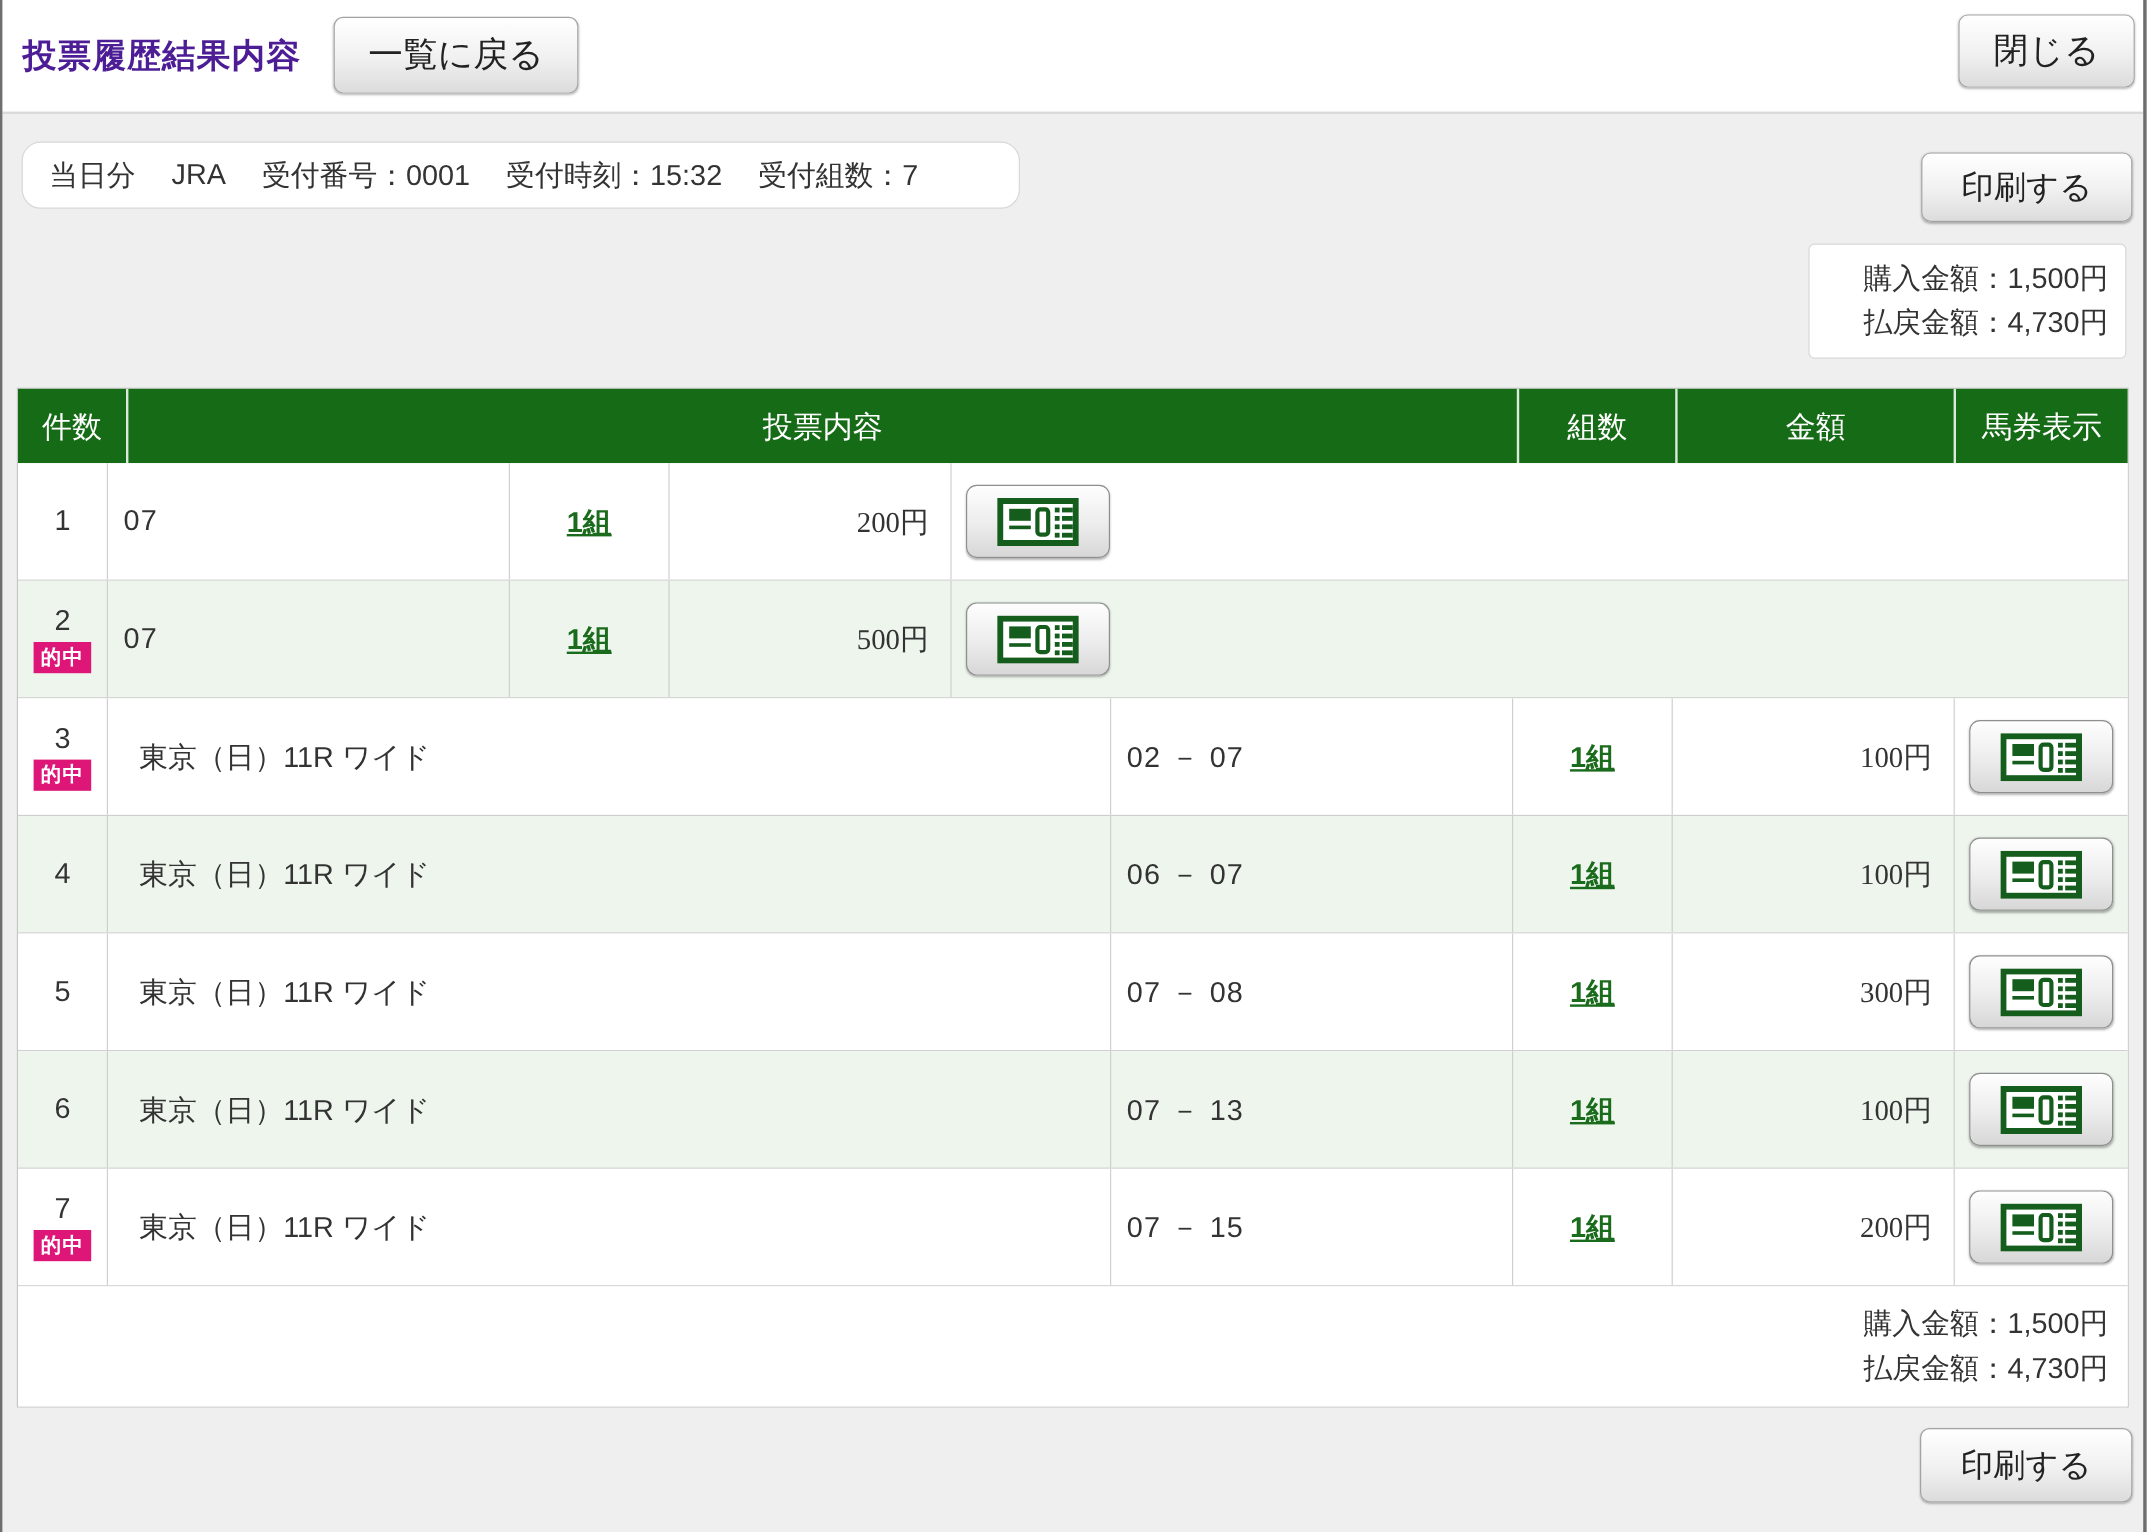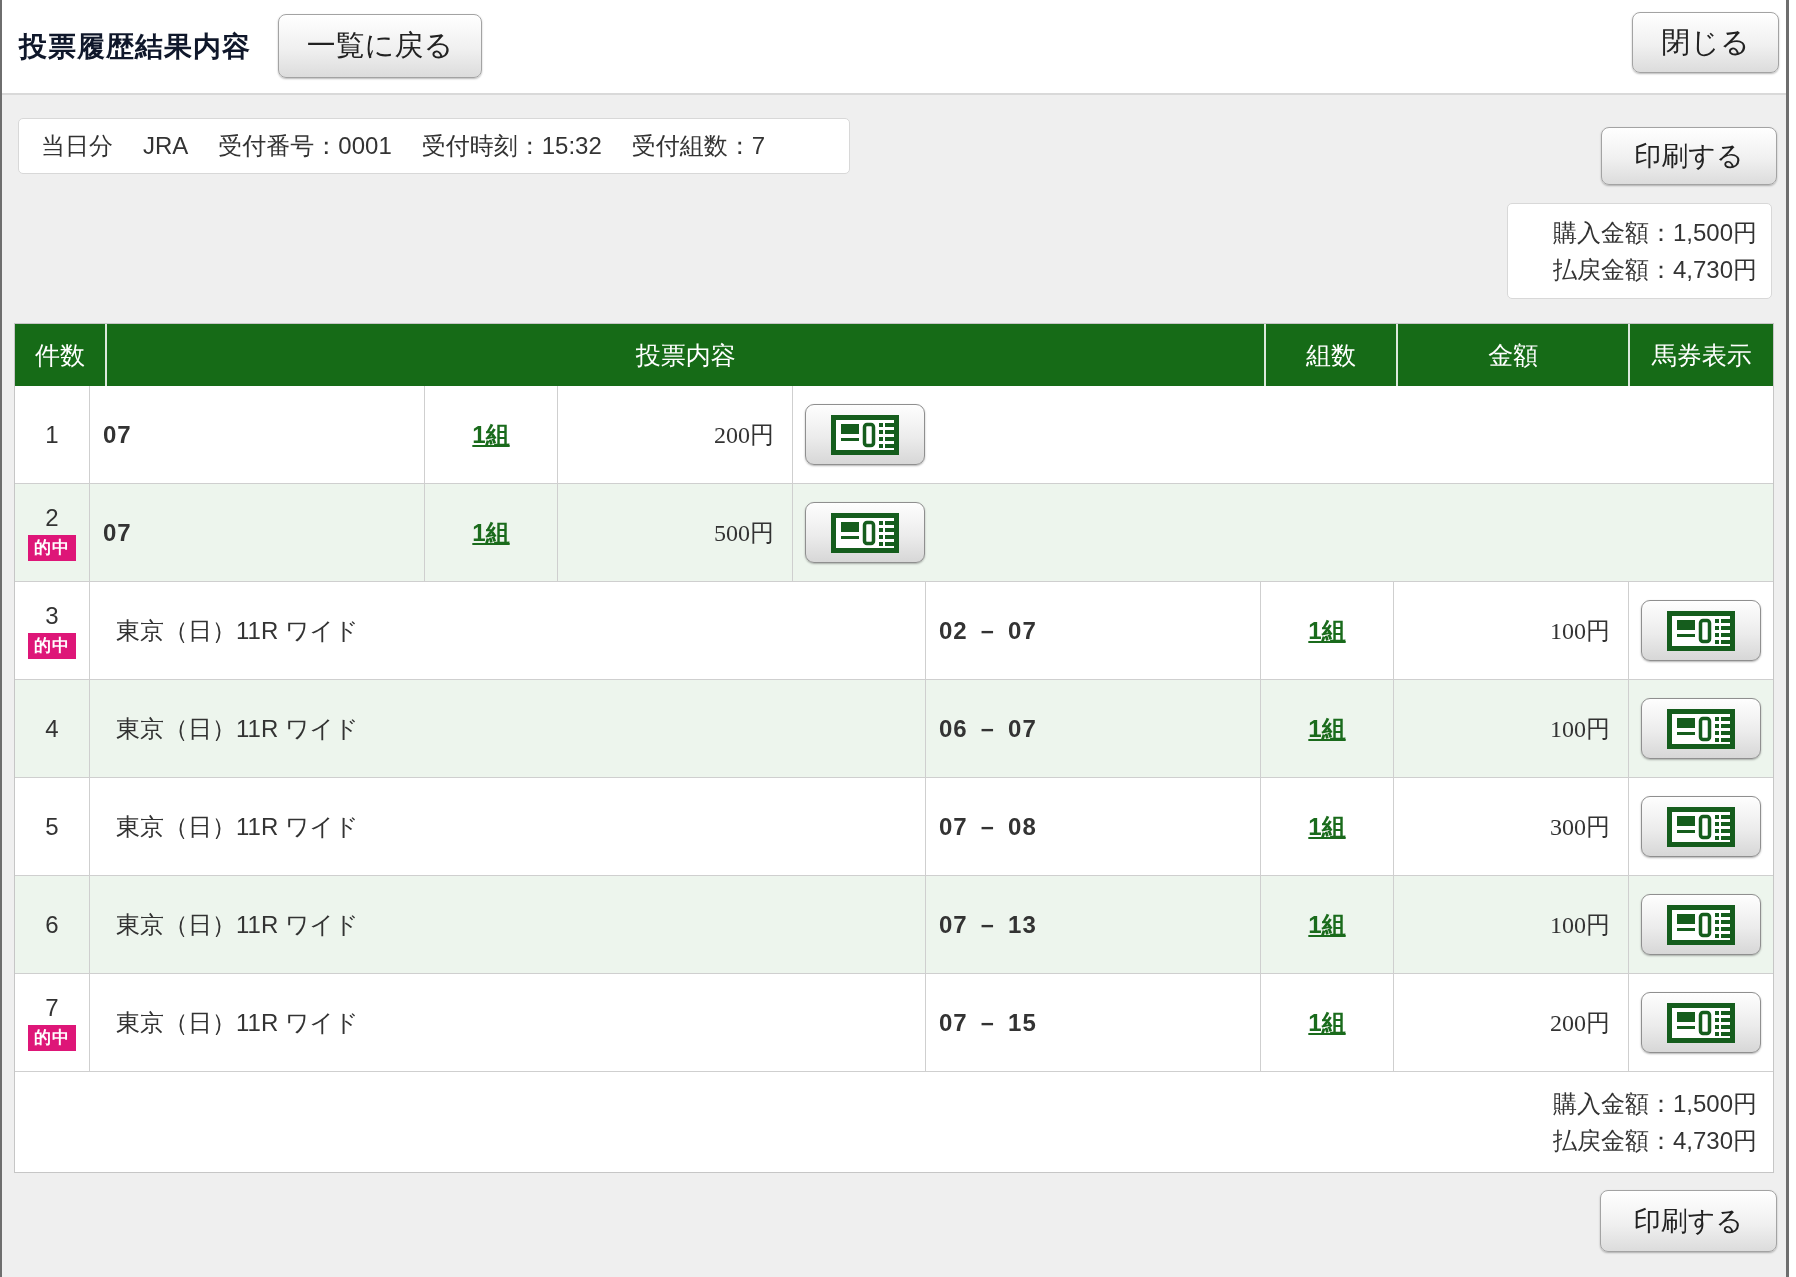--- a/index.html
+++ b/index.html
@@ -3,34 +3,34 @@
 <meta charset="utf-8">
 <style>
   html,body{margin:0;padding:0;}
   body{font-family:"Liberation Sans","DejaVu Sans",sans-serif;background:#fff;}
   .frame{position:relative;width:1796px;height:1277px;background:#fff;overflow:hidden;}
   .edge-left{position:absolute;left:0;top:0;width:2px;height:1277px;background:#6e6e6e;}
   .edge-right{position:absolute;left:1786px;top:0;width:3px;height:1277px;background:#6e6e6e;}
 
   .title-bar{position:absolute;left:2px;top:0;width:1784px;height:93px;background:#ffffff;}
   .page-title{position:absolute;left:17px;top:0;height:93px;display:flex;align-items:center;
-    font-size:28px;font-weight:bold;color:#0f172a;letter-spacing:1px;}
+    font-size:28px;font-weight:bold;color:#4c1d95;letter-spacing:1px;}
   .btn{display:flex;align-items:center;justify-content:center;cursor:pointer;color:#222;
     background:linear-gradient(to bottom,#ffffff 0%,#f0f0f0 55%,#dcdcdc 100%);
     border:1px solid #a3a3a3;border-radius:8px;box-shadow:0 1px 2px rgba(0,0,0,.28);
     font-family:inherit;box-sizing:border-box;}
   .btn-back{position:absolute;left:276px;top:14px;width:204px;height:64px;font-size:29px;}
   .btn-close{position:absolute;left:1630px;top:12px;width:147px;height:61px;font-size:29px;font-family:Liberation Mono, monospace;}
 
   .bar-divider{position:absolute;left:2px;top:93px;width:1784px;height:2px;background:#d9d9d9;}
   .body-bg{position:absolute;left:2px;top:95px;width:1784px;height:1182px;background:#efefef;}
   .right-gutter{position:absolute;left:1789px;top:0;width:7px;height:1277px;background:#ffffff;}
 
   .info-box{position:absolute;left:18px;top:118px;width:832px;height:56px;background:#fff;
-    border:1px solid #d8d8d8;border-radius:5px;display:flex;align-items:center;
+    border:1px solid #d8d8d8;border-radius:16px;display:flex;align-items:center;
     padding:0 22px;box-sizing:border-box;font-size:24px;color:#333;}
   .info-box span{margin-right:30px;white-space:nowrap;}
   .info-box span:last-child{margin-right:0;}
 
   .btn-print-top{position:absolute;left:1601px;top:127px;width:176px;height:58px;font-size:27px;}
   .btn-print-bottom{position:absolute;left:1600px;top:1190px;width:177px;height:62px;font-size:27px;}
 
   .summary-box{position:absolute;left:1507px;top:203px;width:265px;height:96px;background:#fff;
     border:1px solid #d8d8d8;border-radius:5px;box-sizing:border-box;
     display:flex;flex-direction:column;justify-content:center;align-items:flex-end;
@@ -48,21 +48,21 @@
   .h-amt{width:235px;}
   .h-ticket{width:144px;}
 
   .trow{display:flex;height:98px;box-sizing:border-box;border-bottom:1px solid #cfcfcf;background:#fff;}
   .trow:nth-child(even){background:#edf5ed;}
   .trow:last-child{border-bottom:1px solid #cfcfcf;}
   .cell{box-sizing:border-box;border-right:1px solid #cfcfcf;display:flex;align-items:center;
     font-size:24px;color:#333;}
   .c-no{width:75px;flex-direction:column;justify-content:center;}
   .c-race{width:836px;padding-left:26px;}
-  .c-num{width:335px;padding-left:13px;letter-spacing:1px;font-weight:bold;}
+  .c-num{width:335px;padding-left:13px;letter-spacing:1px;}
   .c-sets{width:133px;justify-content:center;}
   .c-amt{width:235px;justify-content:flex-end;padding-right:18px;font-family:Liberation Serif, serif;}
   .c-ticket{width:144px;justify-content:center;border-right:none;}
 
   .hit-badge{display:inline-block;margin-top:3px;background:#de1678;color:#fff;
     font-size:17px;font-weight:bold;padding:2px 6px;line-height:1.25;letter-spacing:1px;}
   .sets-link{color:#1a6b1c;font-weight:600;text-decoration:underline;cursor:pointer;}
 
   .ticket-btn{width:120px;height:61px;border:1px solid #8f8f8f;border-radius:9px;cursor:pointer;
     background:linear-gradient(to bottom,#fefefe 0%,#ececec 55%,#d7d7d7 100%);

